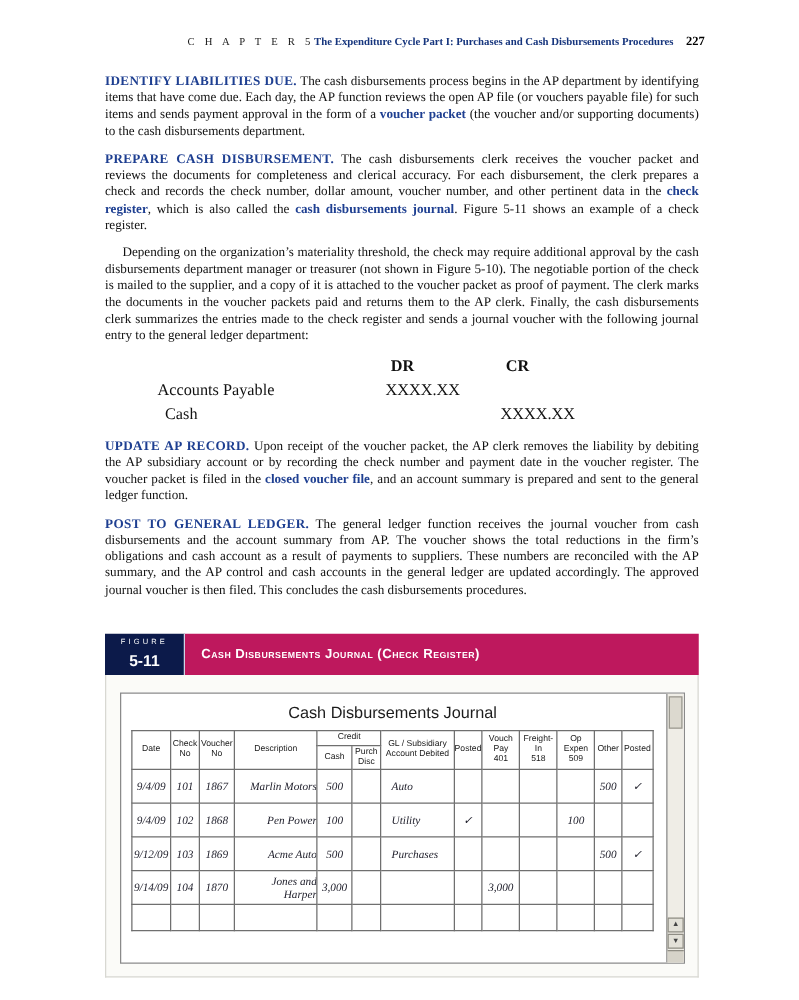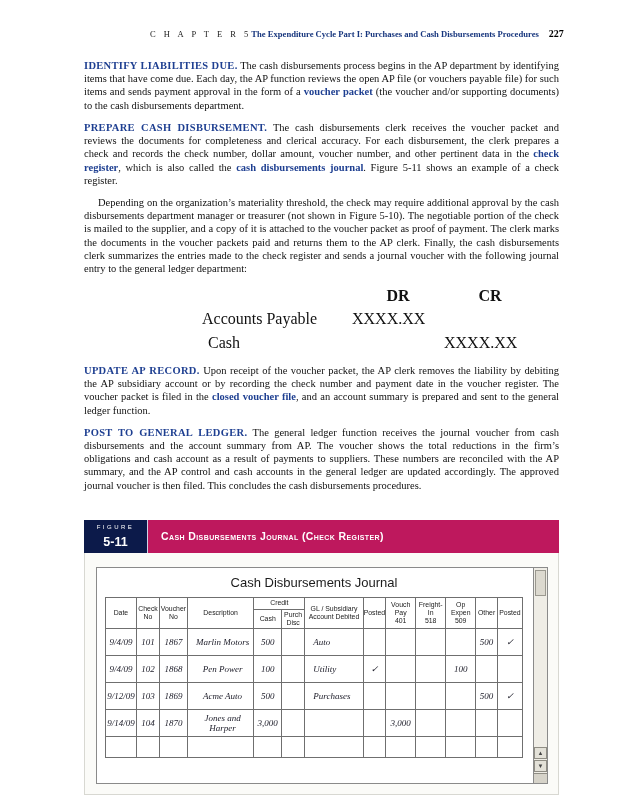--- a/index.html
+++ b/index.html
@@ -18,26 +18,26 @@
 
   
   .para { font-size:10.5px; line-height:1.26; text-align:justify; margin-bottom:9px; }
   .para.indent { text-indent:14px; }
   .lead { color:#1e3f91; font-weight:bold; letter-spacing:0.3px; }
   .term { color:#1e3f91; font-weight:bold; }
 
   
   .entry {
     display:grid; grid-template-columns:150px 92px 92px;
-    margin:2px 0 10px 118px; font-size:16px; line-height:1.45;
+    margin:2px 0 10px 42px; font-size:13px; line-height:1.45;
   }
   .e-h { font-weight:bold; text-align:center; }
   .e-acct { padding-left:0; }
   .e-indent { padding-left:6px; }
-  .e-amt { text-align:left; }
+  .e-amt { text-align:right; }
 
   
   .figure { margin:28px 80px 0 84px; }
   .fig-bar { display:flex; height:33px; }
   .fig-label {
     width:64px; background:#0c1a4a; color:#fff; text-align:center;
     display:flex; flex-direction:column; justify-content:center; gap:5px;
     border-right:1.5px solid #cfd4e6;
   }
   .fig-label-word { font-family:"Liberation Sans", sans-serif; font-size:6px; letter-spacing:2.5px; }
@@ -62,21 +62,21 @@
   table.register { width:100%; table-layout:fixed; border-collapse:collapse; }
   .register th, .register td { border:1px solid #6f6f6f; overflow:hidden; }
   .register th {
     font-family:"Liberation Sans", sans-serif; font-weight:normal; font-size:6.9px;
     color:#1a1a1a; text-align:center; white-space:pre-line; line-height:1.2; padding:1px 0;
   }
   .register th.group { height:12px; }
   .register td {
     height:27px; font-style:italic; font-size:9px; color:#22222e; text-align:center;
   }
-  .register td.left { text-align:center; padding-left:4px; }
+  .register td.left { text-align:right; padding-left:4px; }
   .register td.gl   { text-align:left; padding-left:8px; }
   .register tr.empty td { height:21px; }
   .check { font-style:normal; font-size:10px; }
 
   
   .vscroll {
     position:absolute; top:0; right:0; bottom:0; width:14px;
     background:#efede6; border-left:1px solid #8a8a8a;
   }
   .sb-thumb {

